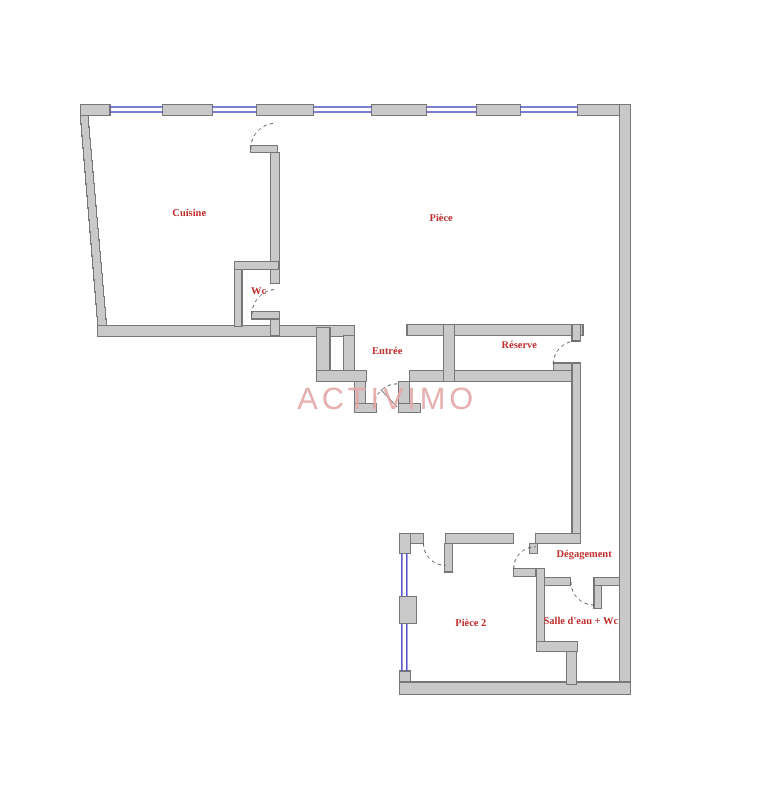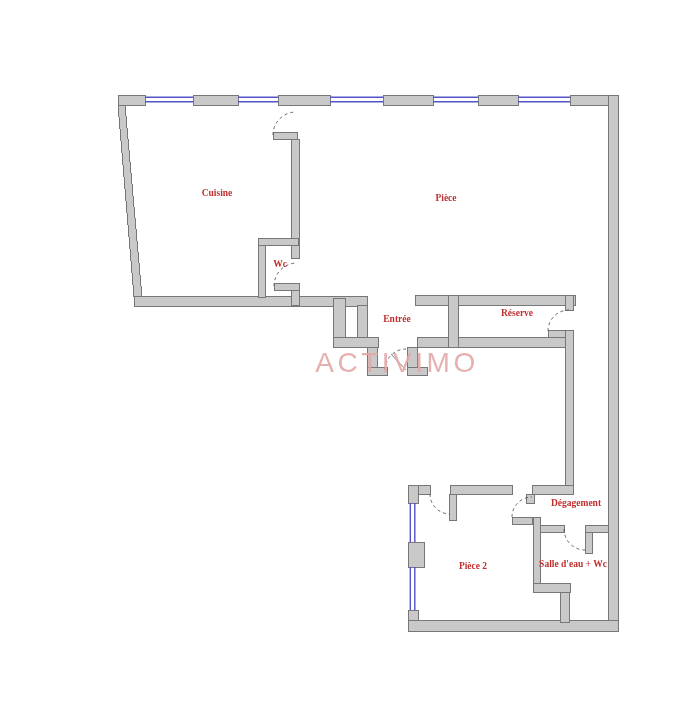--- a/index.html
+++ b/index.html
@@ -1,16 +1,16 @@
 <!DOCTYPE html>
 <html><head>
 <meta charset="utf-8">
 <style>
   html,body{margin:0;padding:0;background:#ffffff;width:700px;height:723px;overflow:hidden;}
-  #plan-wrap{position:relative;width:637px;height:723px;background:#ffffff;padding-left:45px;}
+  #plan-wrap{position:relative;width:637px;height:723px;background:#ffffff;}
   svg{display:block;}
   .walls rect,.walls polygon{shape-rendering:crispEdges;}
   .walls{stroke-width:1;}
   .win{stroke-width:1.4;fill:none;}
   .door-arcs path{fill:none;stroke:#555555;stroke-width:0.9;stroke-dasharray:3 3;}
   .door-leaf-line{stroke:#888888;stroke-width:1;}
   .room-label{font-family:"Liberation Serif",serif;font-size:9.5px;font-weight:bold;text-anchor:middle;}
   .watermark{font-family:"Liberation Sans",sans-serif;font-size:28px;letter-spacing:3.5px;text-anchor:middle;opacity:0.9;}
 </style>
 </head>

